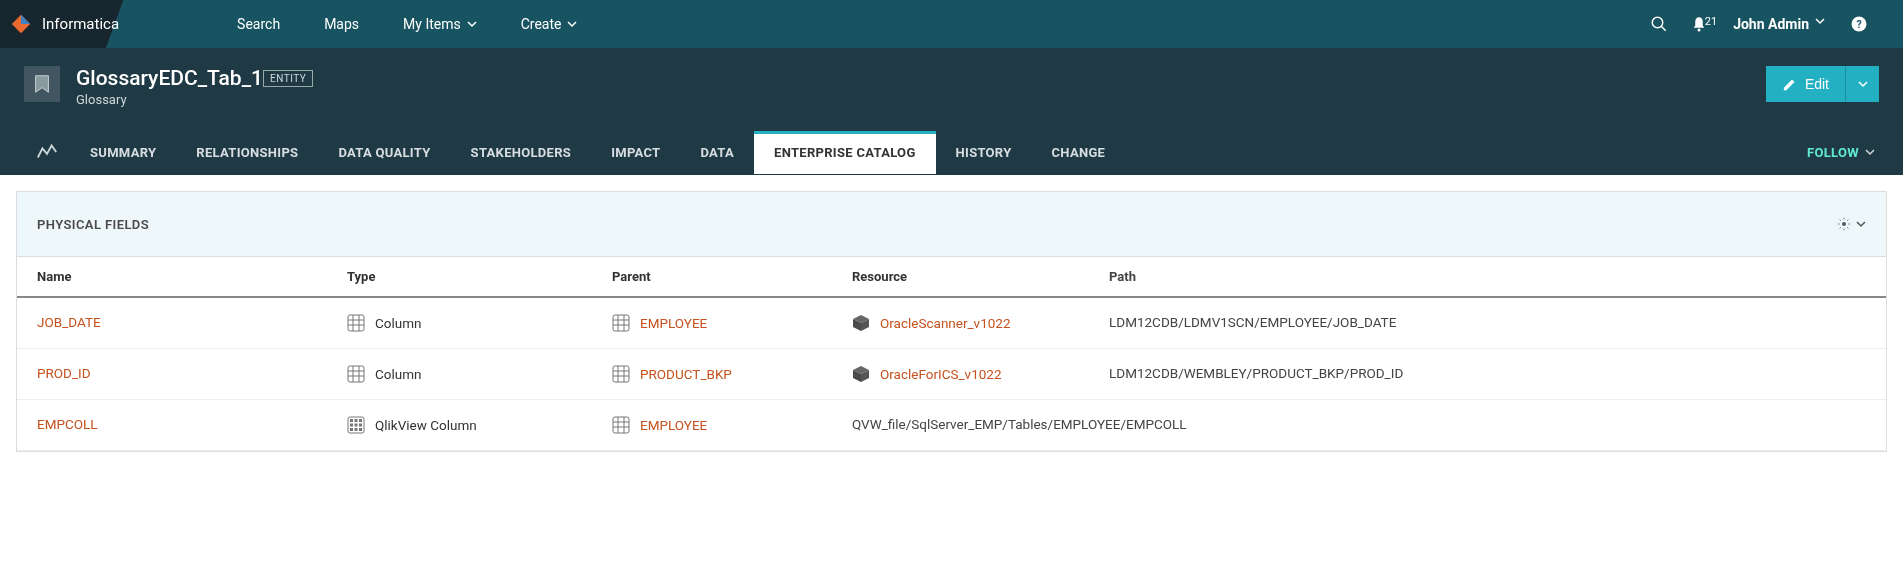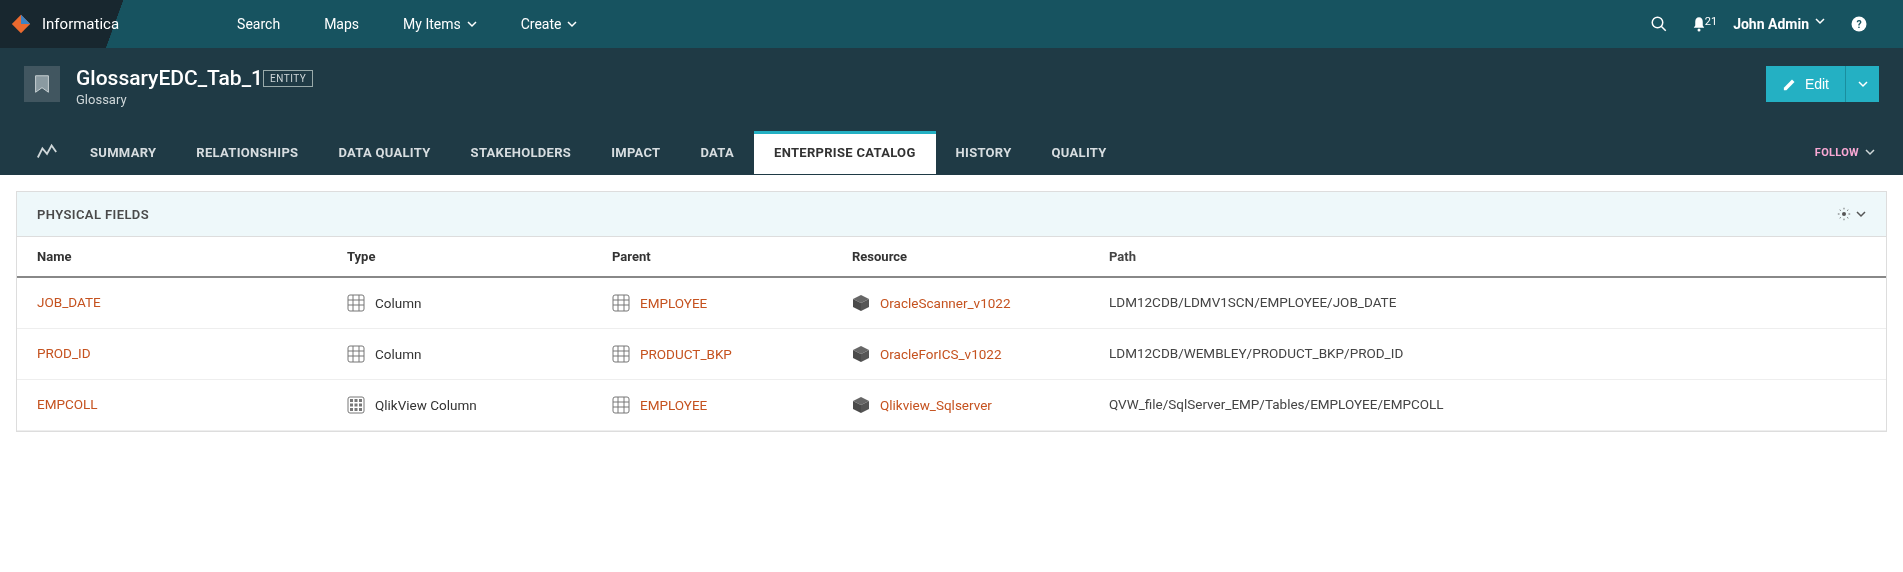--- a/index.html
+++ b/index.html
@@ -89,34 +89,34 @@
   .tab {
     font-size: 13px; font-weight: 700; letter-spacing: 0.3px;
     color: #d7dde0; padding: 14px 20px; cursor: pointer;
   }
   .tab.active {
     background: #fff; color: #333;
     border-top: 3px solid #24b0c3; padding-top: 11px;
   }
   .tab-spacer { flex: 1; }
   .follow {
-    font-size: 11px; font-weight: 700; letter-spacing: 0.3px;
-    color: #f9a8d4; padding: 14px 4px; cursor: pointer;
+    font-size: 13px; font-weight: 700; letter-spacing: 0.3px;
+    color: #5eead4; padding: 14px 4px; cursor: pointer;
     display: flex; align-items: center;
   }
   .follow svg { margin-left: 6px; }
 
   
   .content-wrap { padding: 16px; }
   .panel { border: 1px solid #ddd; }
   .panel-header {
     background: #eef8fa;
     border-bottom: 1px solid #ddd;
     display: flex; align-items: center;
-    padding: 14px 20px;
+    padding: 24px 20px;
   }
   .panel-title { font-size: 13px; font-weight: 600; letter-spacing: 0.4px; color: #4a4a4a; }
   .panel-header-spacer { flex: 1; }
   .panel-gear { cursor: pointer; display: flex; align-items: center; }
 
   
   .tbl { width: 100%; }
   .tbl-header {
     display: flex; padding: 12px 20px;
     border-bottom: 2px solid #888; font-weight: 700; font-size: 13px; color: #333; justify-content: flex-end;
@@ -232,21 +232,21 @@
         </svg>
     </div>
     <div class="tab"><span>SUMMARY</span></div>
     <div class="tab"><span>RELATIONSHIPS</span></div>
     <div class="tab"><span>DATA QUALITY</span></div>
     <div class="tab"><span>STAKEHOLDERS</span></div>
     <div class="tab"><span>IMPACT</span></div>
     <div class="tab"><span>DATA</span></div>
     <div class="tab active"><span>ENTERPRISE CATALOG</span></div>
     <div class="tab"><span>HISTORY</span></div>
-    <div class="tab"><span>QUALITY</span></div>
+    <div class="tab"><span>CHANGE</span></div>
     <div class="tab-spacer"></div>
     <div class="follow">
       <span>FOLLOW</span>
       <svg width="10" height="10" viewBox="0 0 10 10">
           <path d="M1 3 L5 7 L9 3" stroke="#cfd7d9" stroke-width="1.5" fill="none"></path>
         </svg>
     </div>
   </div>
 </div>
 
@@ -377,28 +377,18 @@
               <svg width="18" height="18" viewBox="0 0 18 18">
                 <rect x="1" y="1" width="16" height="16" rx="2" fill="none" stroke="#777"></rect>
                 <line x1="1" y1="6" x2="17" y2="6" stroke="#777"></line>
                 <line x1="1" y1="11" x2="17" y2="11" stroke="#777"></line>
                 <line x1="6" y1="1" x2="6" y2="17" stroke="#777"></line>
                 <line x1="12" y1="1" x2="12" y2="17" stroke="#777"></line>
               </svg>
             </span>
           <span class="link">EMPLOYEE</span>
         </div>
-        <div class="col-resource">
-          <span class="cell-icon cube">
-              <svg width="18" height="18" viewBox="0 0 18 18">
-                <polygon points="9,1 17,5 9,9 1,5" fill="#666"></polygon>
-                <polygon points="1,5 9,9 9,17 1,13" fill="#4a4a4a"></polygon>
-                <polygon points="17,5 9,9 9,17 17,13" fill="#555"></polygon>
-              </svg>
-            </span>
-          <span class="link">Qlikview_Sqlserver</span>
-        </div>
         <div class="col-path">QVW_file/SqlServer_EMP/Tables/EMPLOYEE/EMPCOLL</div>
       </div>
 
     </div>
   </div>
 </div>
 
 </body></html>

